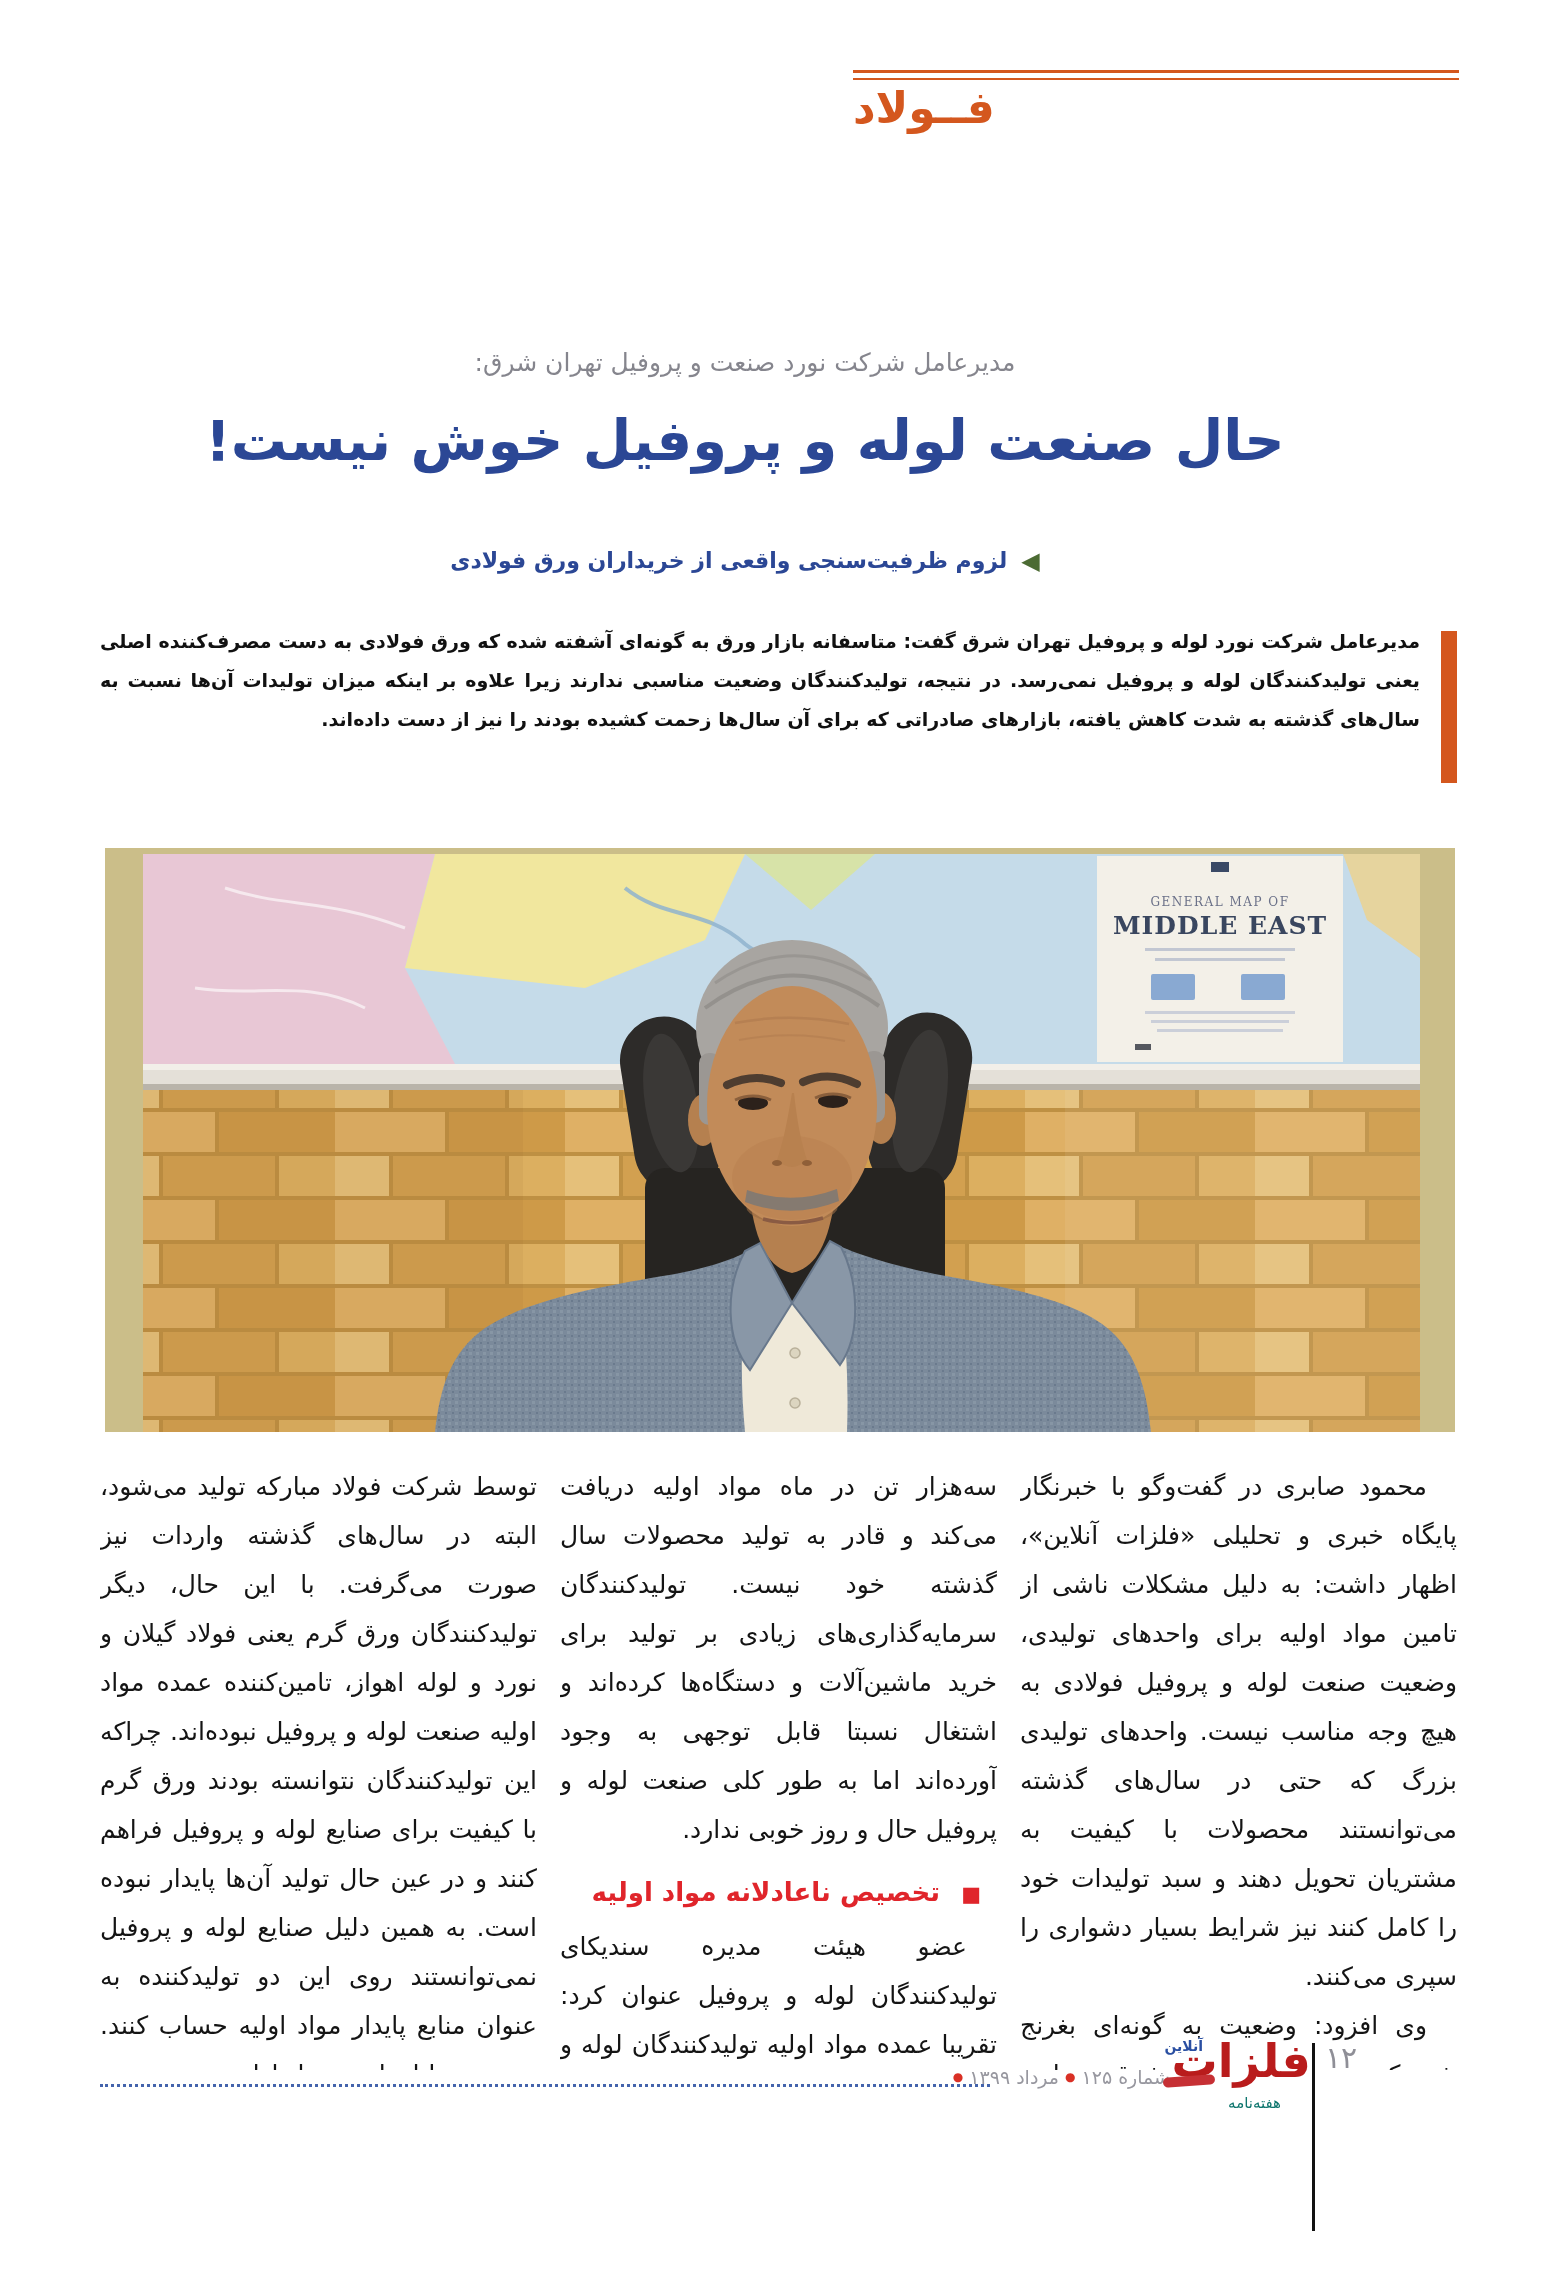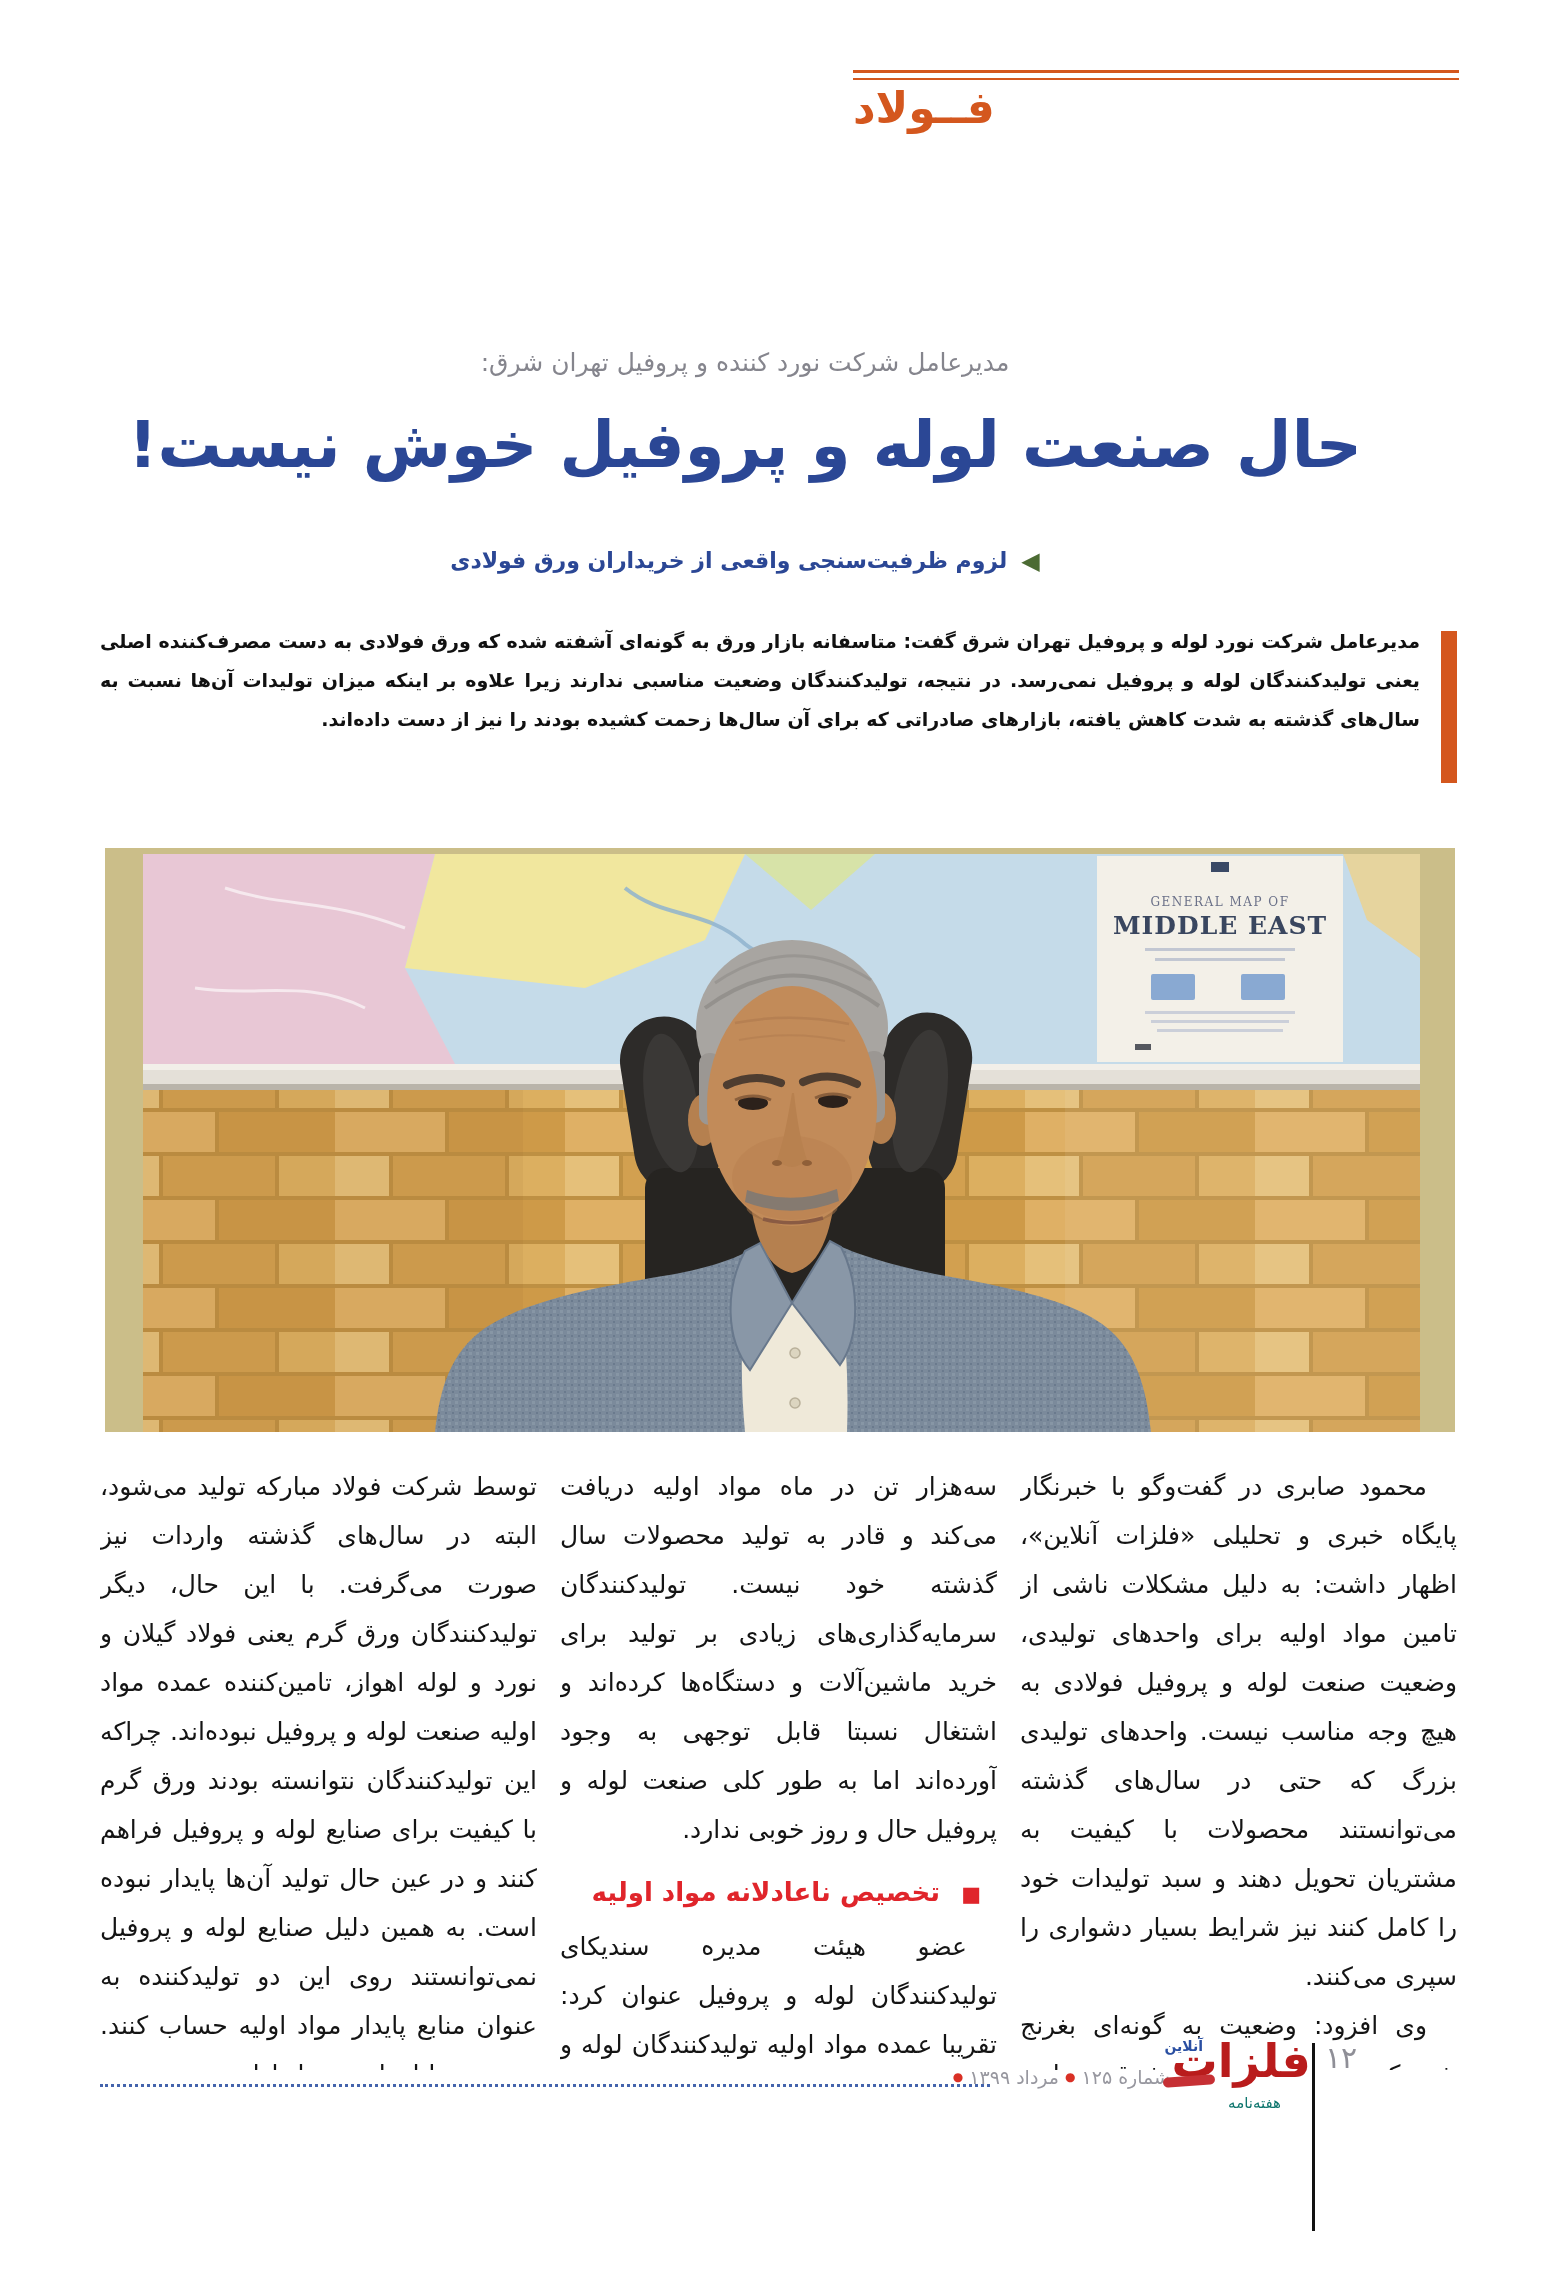--- a/index.html
+++ b/index.html
@@ -16,21 +16,21 @@
     position:absolute;left:853px;top:82px;width:606px;text-align:left;
     direction:rtl;font-size:44px;font-weight:bold;color:#D4571E;
   }
   
   .kicker{
     position:absolute;left:100px;top:348px;width:1290px;text-align:center;
     font-size:25px;color:#85858D;
   }
   .headline{
     position:absolute;left:100px;top:408px;width:1290px;margin:0;text-align:center;
-    font-size:64px;font-weight:bold;color:#2B4795;
+    font-size:56px;font-weight:bold;color:#2B4795;
   }
   .subtitle-row{
     position:absolute;left:100px;top:548px;width:1290px;
     display:flex;justify-content:center;align-items:center;gap:14px;direction:rtl;
   }
   .triangle{font-size:24px;color:#4C6B33;line-height:1;}
   .subtitle-text{font-size:22px;font-weight:bold;color:#2B4795;}
   
   .lead-bar{position:absolute;left:1441px;top:631px;width:16px;height:152px;background:#D4571E;}
   .lead{
@@ -73,21 +73,21 @@
   .page-number{position:absolute;left:1325px;top:2040px;font-size:30px;color:#8F8F97;}
 </style>
 </head>
 <body>
 
 <div class="page">
 
   <div class="header-rule"></div>
   <div class="section-label">فــولاد</div>
 
-  <div class="kicker">مدیرعامل شرکت نورد کننده و پروفیل تهران شرق:</div>
+  <div class="kicker">مدیرعامل شرکت نورد صنعت و پروفیل تهران شرق:</div>
   <h1 class="headline">حال صنعت لوله و پروفیل خوش نیست!</h1>
   <div class="subtitle-row">
     <span class="triangle">◀</span>
     <span class="subtitle-text">لزوم ظرفیت‌سنجی واقعی از خریداران ورق فولادی</span>
   </div>
 
   <div class="lead-bar"></div>
   <p class="lead">مدیرعامل شرکت نورد لوله و پروفیل تهران شرق گفت: متاسفانه بازار ورق به گونه‌ای آشفته شده که ورق فولادی به دست مصرف‌کننده اصلی یعنی تولیدکنندگان لوله و پروفیل نمی‌رسد. در نتیجه، تولیدکنندگان وضعیت مناسبی ندارند زیرا علاوه بر اینکه میزان تولیدات آن‌ها نسبت به سال‌های گذشته به شدت کاهش یافته، بازارهای صادراتی که برای آن سال‌ها زحمت کشیده بودند را نیز از دست داده‌اند.</p>
 
   <div class="photo">

